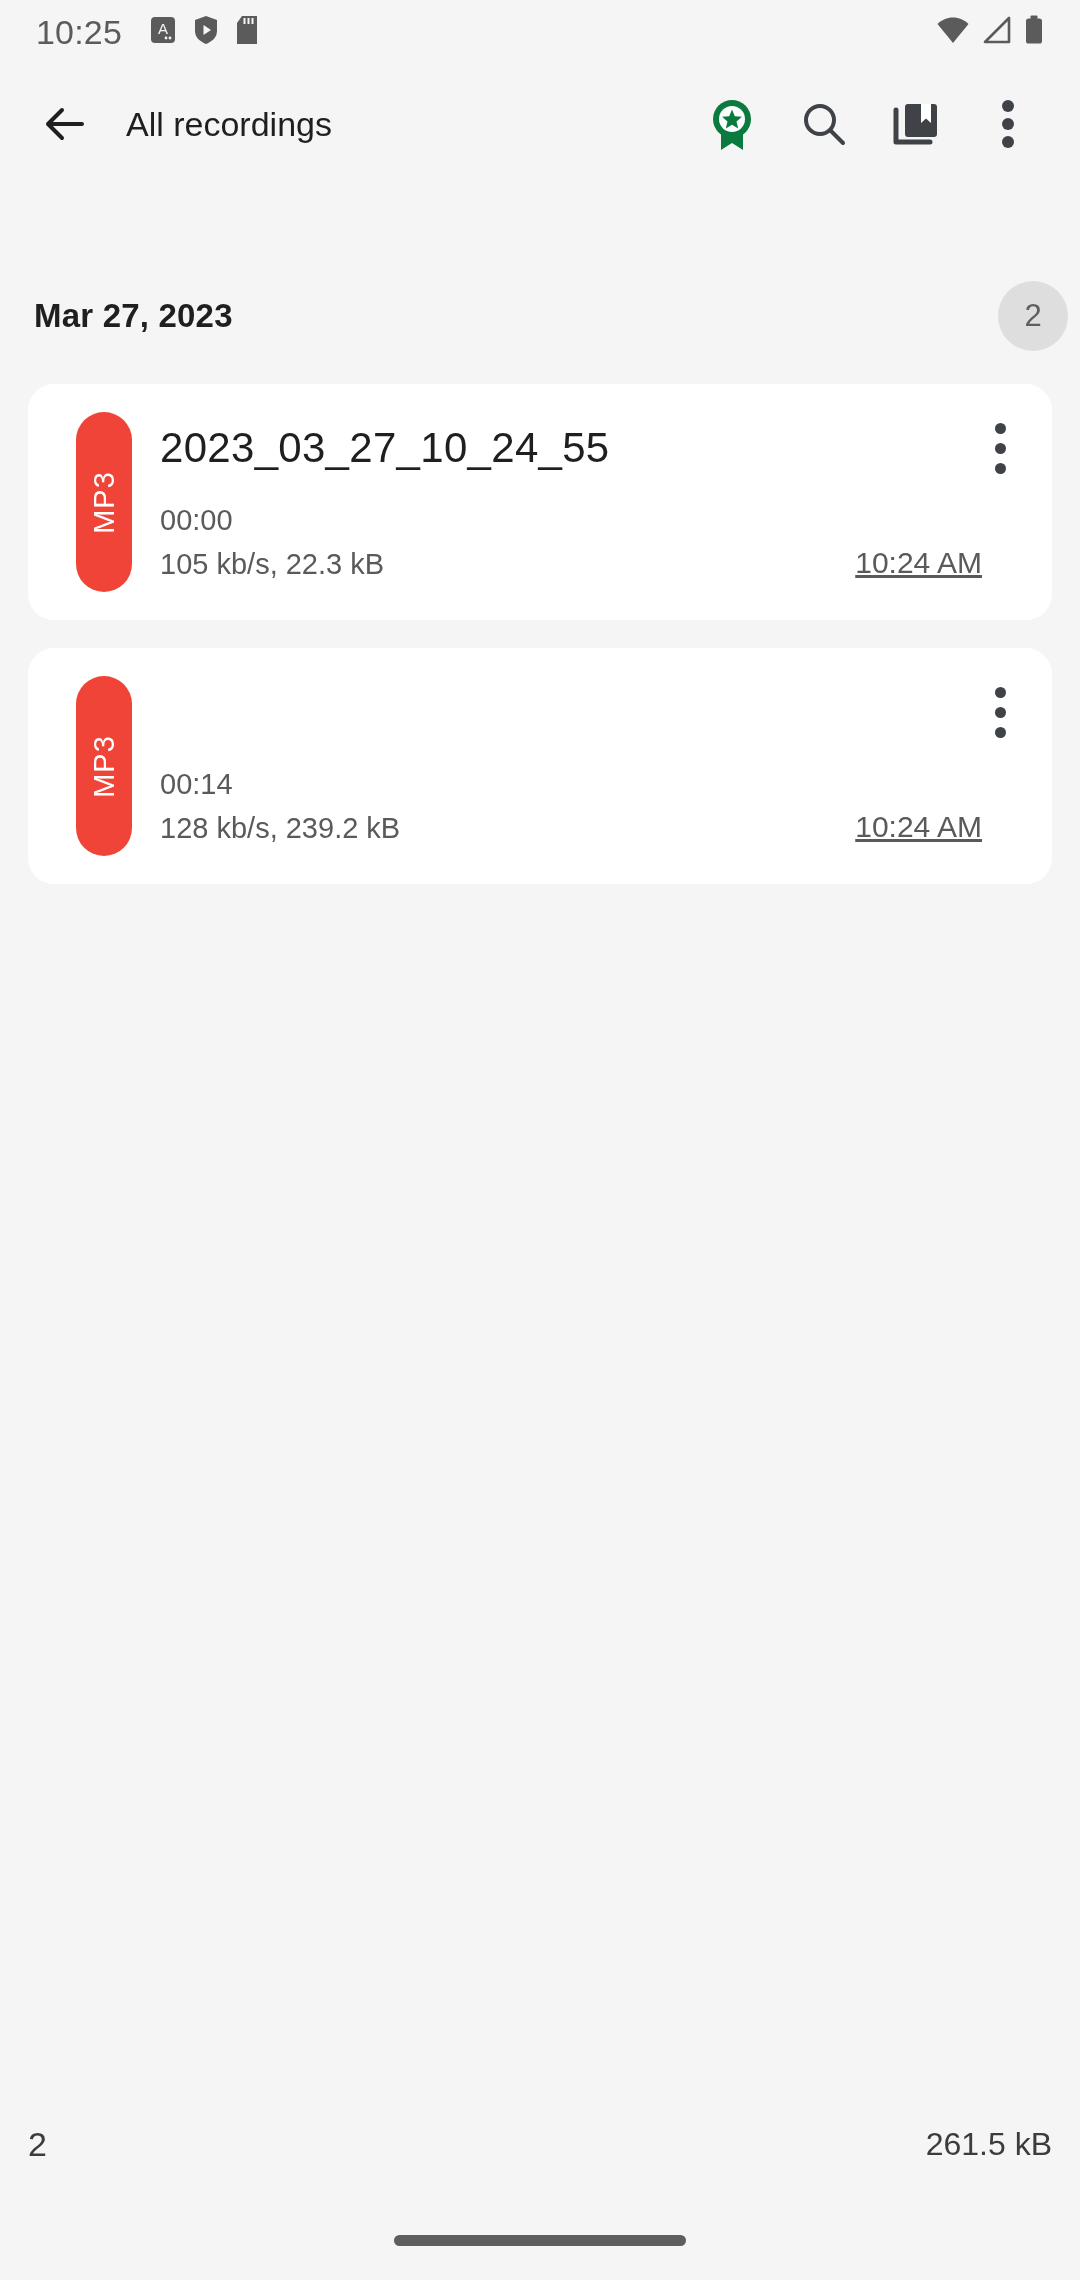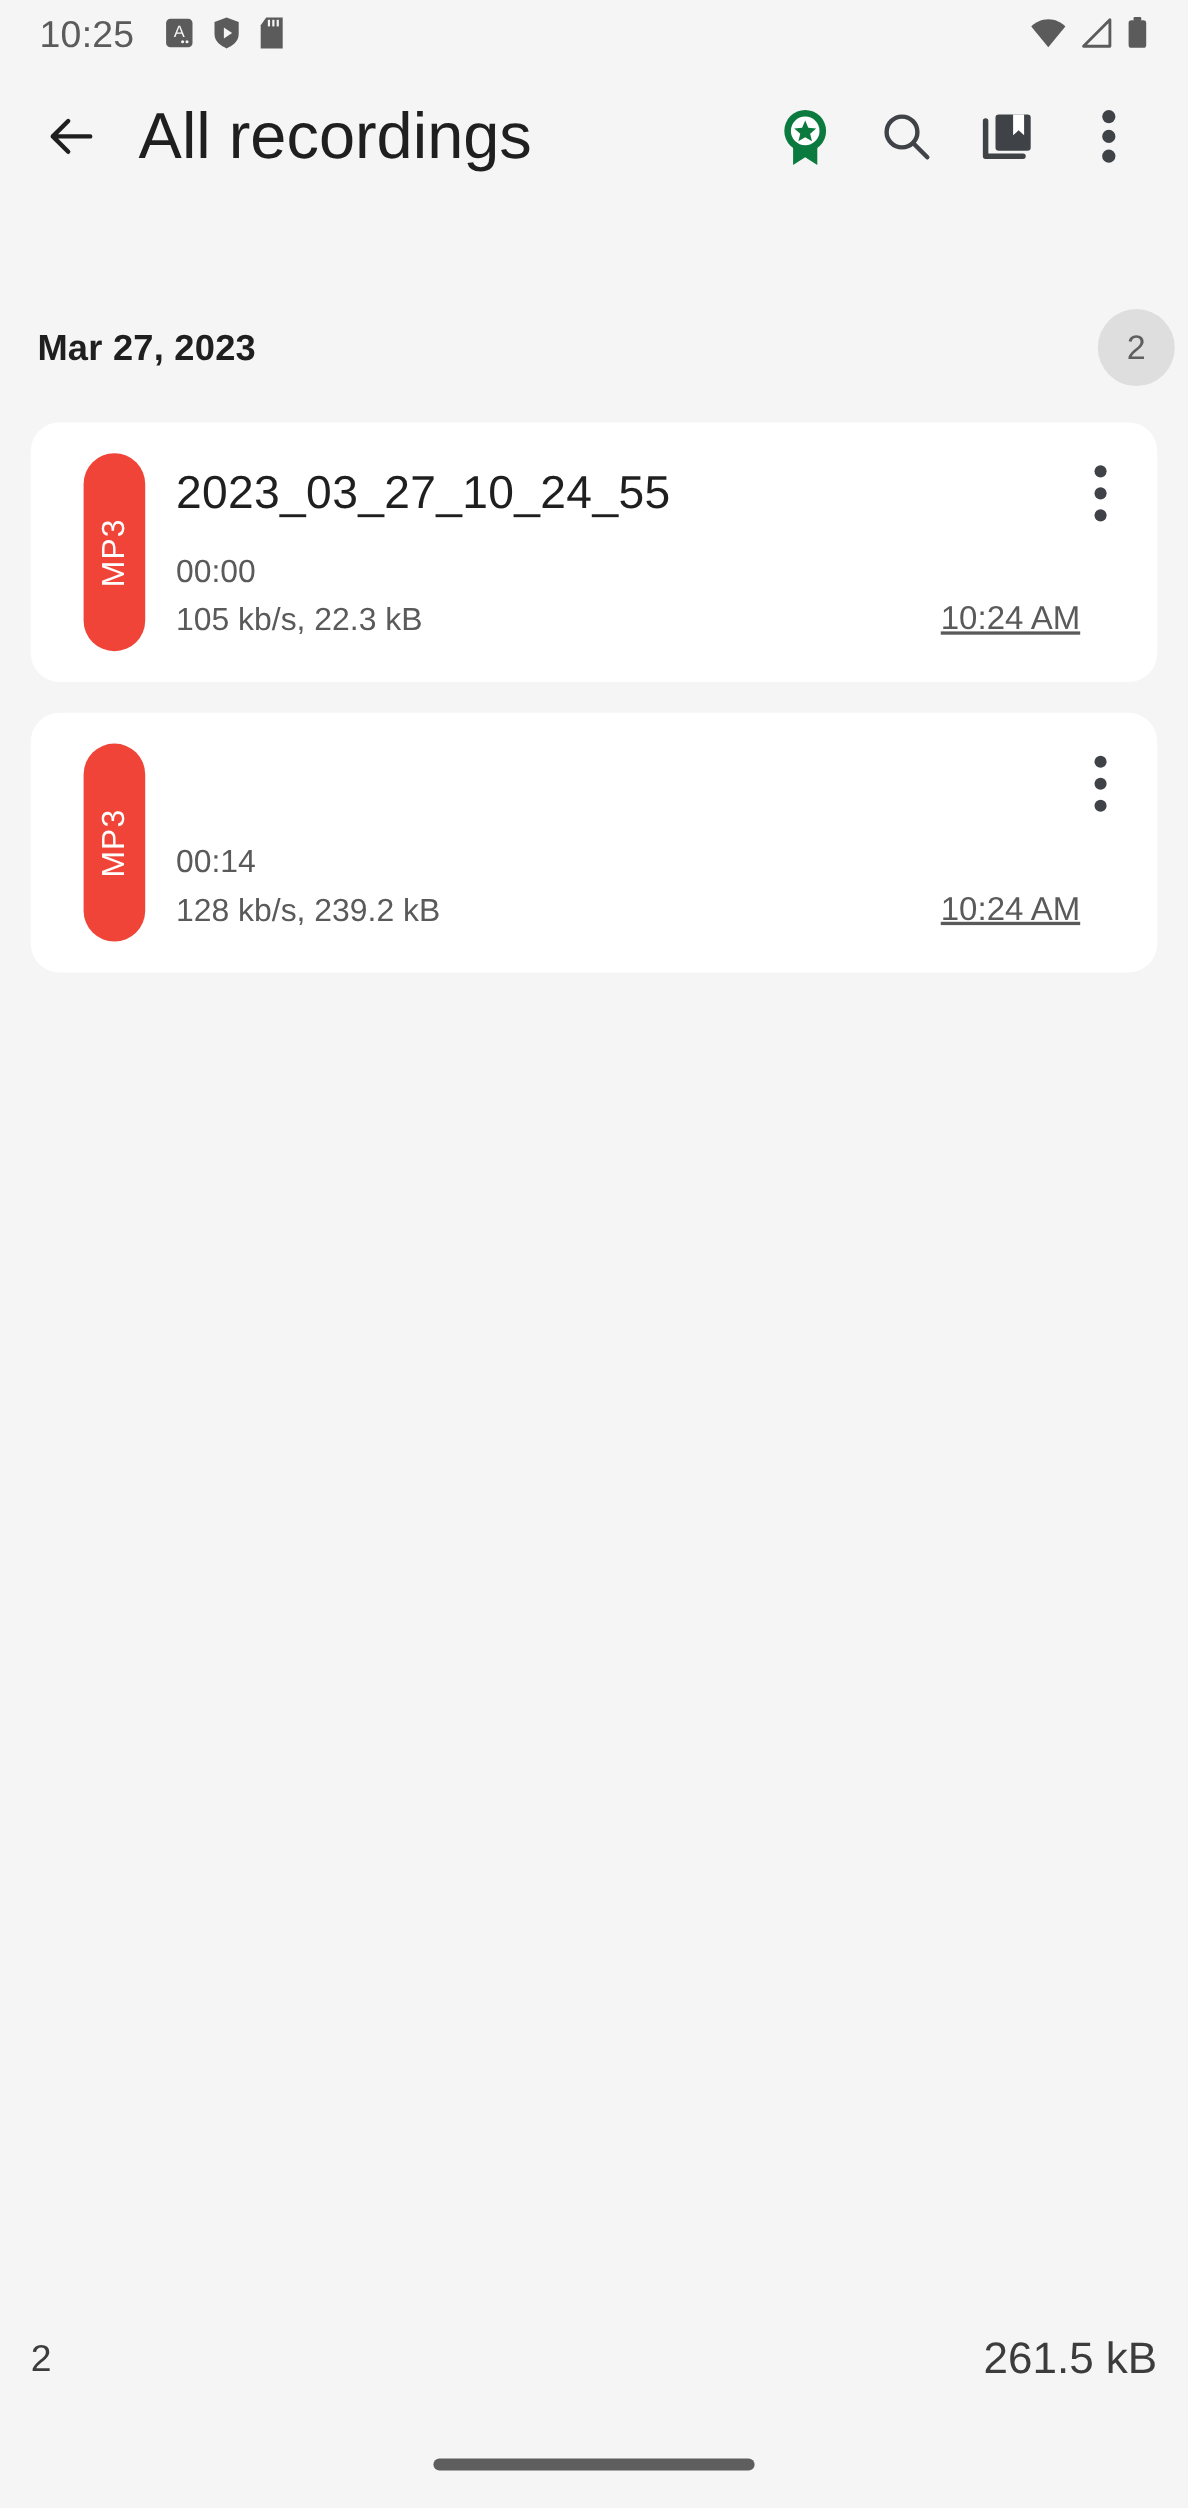--- a/index.html
+++ b/index.html
@@ -29,21 +29,21 @@
   
   .appbar {
     position:absolute; top:64px; left:0; width:1080px; height:120px;
     display:flex; align-items:center; padding:0 24px;
   }
   .appbar-back {
     width:80px; height:80px; display:flex; align-items:center; justify-content:center;
     flex:0 0 auto;
   }
   .appbar-title {
-    font-size:59px; color:#1F1F1F; margin-left:22px;
+    font-size:34px; color:#1F1F1F; margin-left:22px;
     white-space:nowrap; letter-spacing:0px; font-weight:400;
   }
   .appbar-actions {
     margin-left:auto; display:flex; align-items:center; gap:8px; padding-right:6px;
   }
   .appbar-btn {
     width:84px; height:84px; display:flex; align-items:center; justify-content:center;
   }
 
   
@@ -105,21 +105,21 @@
   }
   .dots { display:flex; flex-direction:column; gap:9px; align-items:center; }
   .dots i { display:block; width:11px; height:11px; border-radius:50%; background:#3F4347; }
 
   
   .bottombar {
     position:absolute; left:0; bottom:96px; width:1080px; height:80px;
     display:flex; align-items:center; padding:0 28px;
   }
   .bb-count { font-size:34px; color:#3C3C3C; }
-  .bb-size { margin-left:auto; font-size:40px; color:#3C3C3C; }
+  .bb-size { margin-left:auto; font-size:32px; color:#3C3C3C; }
 
   .navpill {
     position:absolute; left:50%; transform:translateX(-50%);
     bottom:34px; width:292px; height:11px; border-radius:6px; background:#5E5E5E;
   }
 </style>
 </head>
 <body>
 
 <div id="screen">

